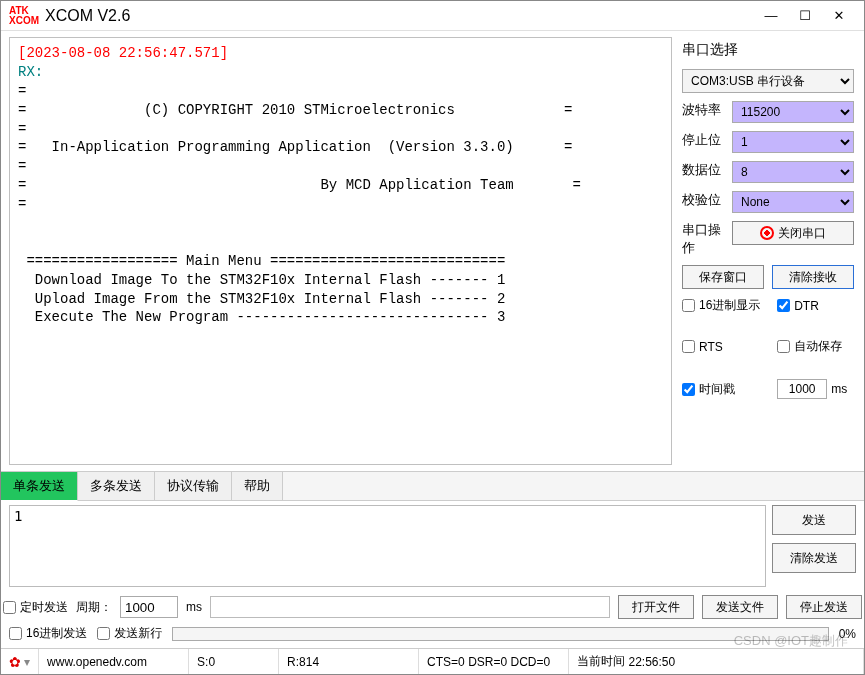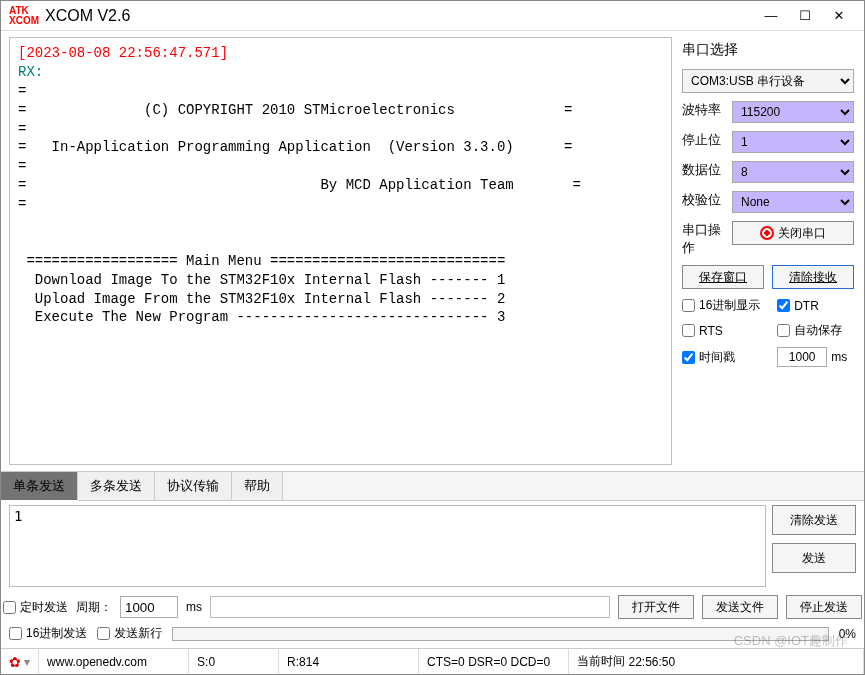--- a/index.html
+++ b/index.html
@@ -18,30 +18,30 @@
 
 .right-pane { width: 188px; padding: 10px 10px 6px 6px; display: flex; flex-direction: column; gap: 8px; }
 .right-pane .section-title { font-size: 14px; margin-bottom: 2px; }
 .ctl-row { display: flex; gap: 0; }
 .ctl-row label { width: 50px; font-size: 13px; }
 .ctl-row select, .ctl-row .combo { flex: 1; height: 22px; border: 1px solid #aaa; background: #c4b5fd; font-size: 12px; padding: 0 4px; }
 .full-select { width: 100%; height: 24px; border: 1px solid #aaa; background: #f4f4f4; font-size: 12px; padding: 0 4px; }
 .btn { height: 24px; border: 1px solid #888; background: #f5f5f5; font-size: 12px; padding: 0 8px; display: inline-flex; align-items: center; justify-content: center; cursor: pointer; }
 .btn.primary { border: 1.5px solid #2a6fd6; }
 .btn.red-dot::before { content: ""; width: 10px; height: 10px; border: 2px solid red; border-radius: 50%; background: radial-gradient(circle at center, red 40%, transparent 41%); margin-right: 4px; }
-.two-btn { display: flex; gap: 8px; text-decoration: underline; }
+.two-btn { display: flex; gap: 8px; }
 .two-btn .btn { flex: 1; }
-.chk-grid { display: grid; grid-template-columns: auto auto; gap: 8px 10px; align-items: center; }
+.chk-grid { display: grid; grid-template-columns: auto auto; gap: 24px 10px; align-items: center; }
 .chk { display: flex; align-items: center; gap: 4px; font-size: 12px; }
 .chk input { margin: 0; }
 .num-box { width: 50px; height: 20px; border: 1px solid #aaa; text-align: center; font-size: 12px; }
 
 .tabs { display: flex; border-top: 1px solid #ccc; border-bottom: 1px solid #ccc; background: #f5f5f5; margin-top: 2px; }
 .tab { padding: 5px 12px; font-size: 13px; border-right: 1px solid #ccc; background: #f0f0f0; cursor: pointer; }
-.tab.active { background: #737373; border-bottom: 1px solid #fff; margin-bottom: -1px; }
+.tab.active { background: #22c55e; border-bottom: 1px solid #fff; margin-bottom: -1px; }
 
 .send-panel { display: flex; gap: 6px; padding: 4px 8px 4px 8px; }
 .send-text { flex: 1; height: 82px; border: 1px solid #bbb; resize: none; font-family: "SimSun", monospace; font-size: 14px; padding: 2px 4px; position: relative; }
 .send-btns { width: 84px; display: flex; flex-direction: column; gap: 8px; }
 .send-btns .btn { width: 100%; height: 30px; }
 
 .lower-row1 { display: flex; align-items: center; gap: 8px; padding: 4px 2px; }
 .lower-row1 .period-input { width: 58px; height: 22px; border: 1px solid #aaa; text-align: left; padding: 0 4px; }
 .lower-row1 .file-path { flex: 1; height: 22px; border: 1px solid #bbb; background: #fff; }
 .lower-row1 .btn { width: 76px; }
@@ -154,22 +154,22 @@
   <div class="tabs">
     <div class="tab active">单条发送</div>
     <div class="tab">多条发送</div>
     <div class="tab">协议传输</div>
     <div class="tab">帮助</div>
   </div>
 
   <div class="send-panel">
     <textarea class="send-text" style="">1</textarea>
     <div class="send-btns">
+      <button class="btn">发送</button>
       <button class="btn">清除发送</button>
-      <button class="btn">发送</button>
     </div>
   </div>
 
   <div class="lower-row1">
     <label class="chk">
         <input type="checkbox" style="">
         <span>定时发送</span>
       </label>
     <span>周期：</span>
     <input class="period-input" value="1000" style="">

